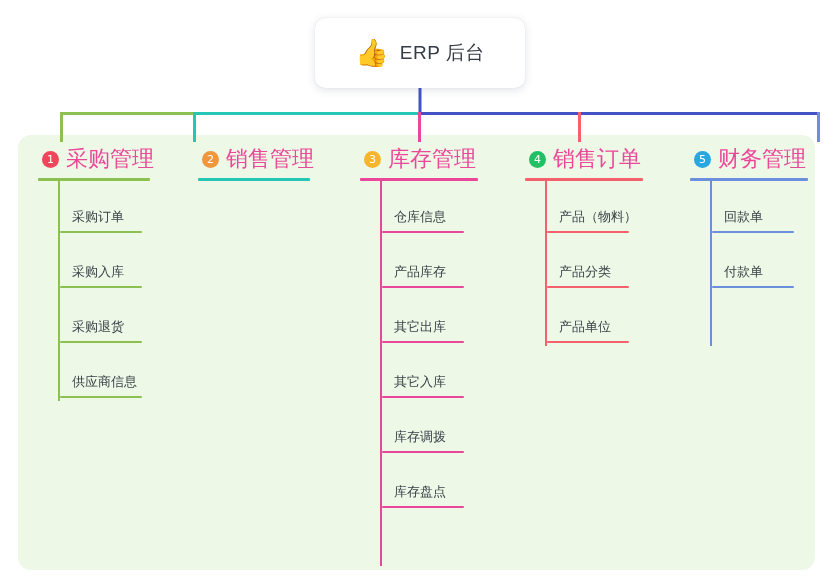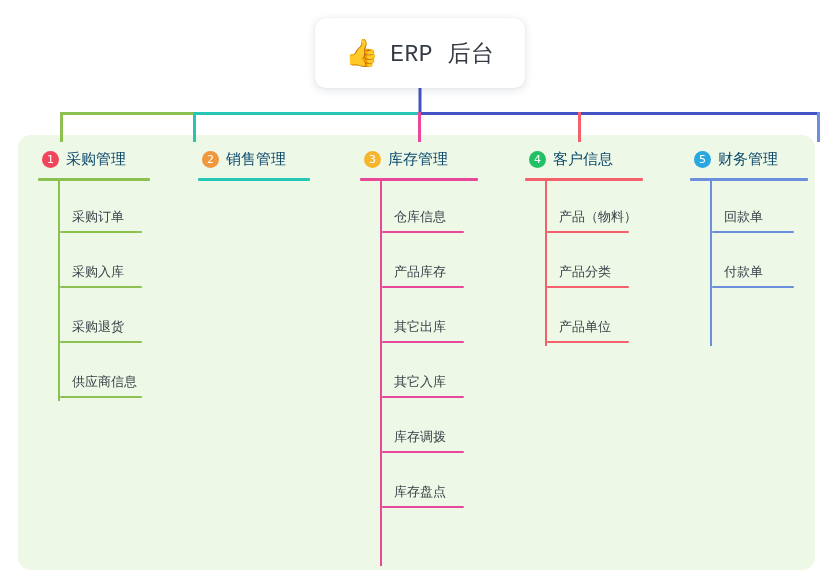--- a/index.html
+++ b/index.html
@@ -20,21 +20,21 @@
     width:210px;height:70px;
     background:#ffffff;
     border-radius:10px;
     box-shadow:0 2px 9px rgba(80,90,120,.17), 0 0 1px rgba(80,90,120,.22);
     display:flex;align-items:center;justify-content:center;
     gap:11px;
     box-sizing:border-box;
   }
   .root-emoji{font-size:27px;line-height:1;}
   .root-title{
-    font-size:23px;color:#353b45;letter-spacing:.5px;white-space:nowrap;font-family:Liberation Mono, monospace;
+    font-size:19px;color:#353b45;letter-spacing:.5px;white-space:nowrap;
   }
 
   
   .panel{
     position:absolute;
     left:18px;top:135px;
     width:797px;height:435px;
     background:#eef8e7;
     border-radius:13px;
   }
@@ -48,21 +48,21 @@
     display:flex;align-items:center;gap:7px;
     height:26px;padding-left:4px;
     white-space:nowrap;
   }
   .badge{
     width:17px;height:17px;border-radius:50%;
     color:#fff;font-size:11px;line-height:17px;
     text-align:center;flex:none;
     font-family:"DejaVu Sans",sans-serif;
   }
-  .head-label{font-size:15px;color:#0c4a6e;}
+  .head-label{font-size:22px;color:#ec4899;}
   .head-rule{height:3px;margin-top:6px;border-radius:1px;}
 
   .leaves{position:relative;margin-top:0;}
   .leaf{
     position:relative;
     height:55px;
   }
   .leaf-text{
     position:absolute;left:34px;bottom:10px;
     font-size:13px;color:#3a4149;white-space:nowrap;
@@ -167,21 +167,21 @@
           </div>
           <div class="leaf">
             <div class="leaf-text">库存盘点</div>
             <div class="leaf-rule" style="background: rgb(232, 71, 154);"></div>
           </div>
         </div>
       </div>
       <div class="column" style="left: 525px;">
         <div class="col-head">
           <span class="badge" style="background: rgb(34, 192, 101);">4</span>
-          <span class="head-label">客户信息</span>
+          <span class="head-label">销售订单</span>
         </div>
         <div class="head-rule" style="background: rgb(244, 96, 108); width: 118px;"></div>
         <div class="leaves">
           <div class="trunk" style="background: rgb(244, 96, 108); height: 165px;"></div>
           <div class="leaf">
             <div class="leaf-text">产品（物料）</div>
             <div class="leaf-rule" style="background: rgb(244, 96, 108);"></div>
           </div>
           <div class="leaf">
             <div class="leaf-text">产品分类</div>

